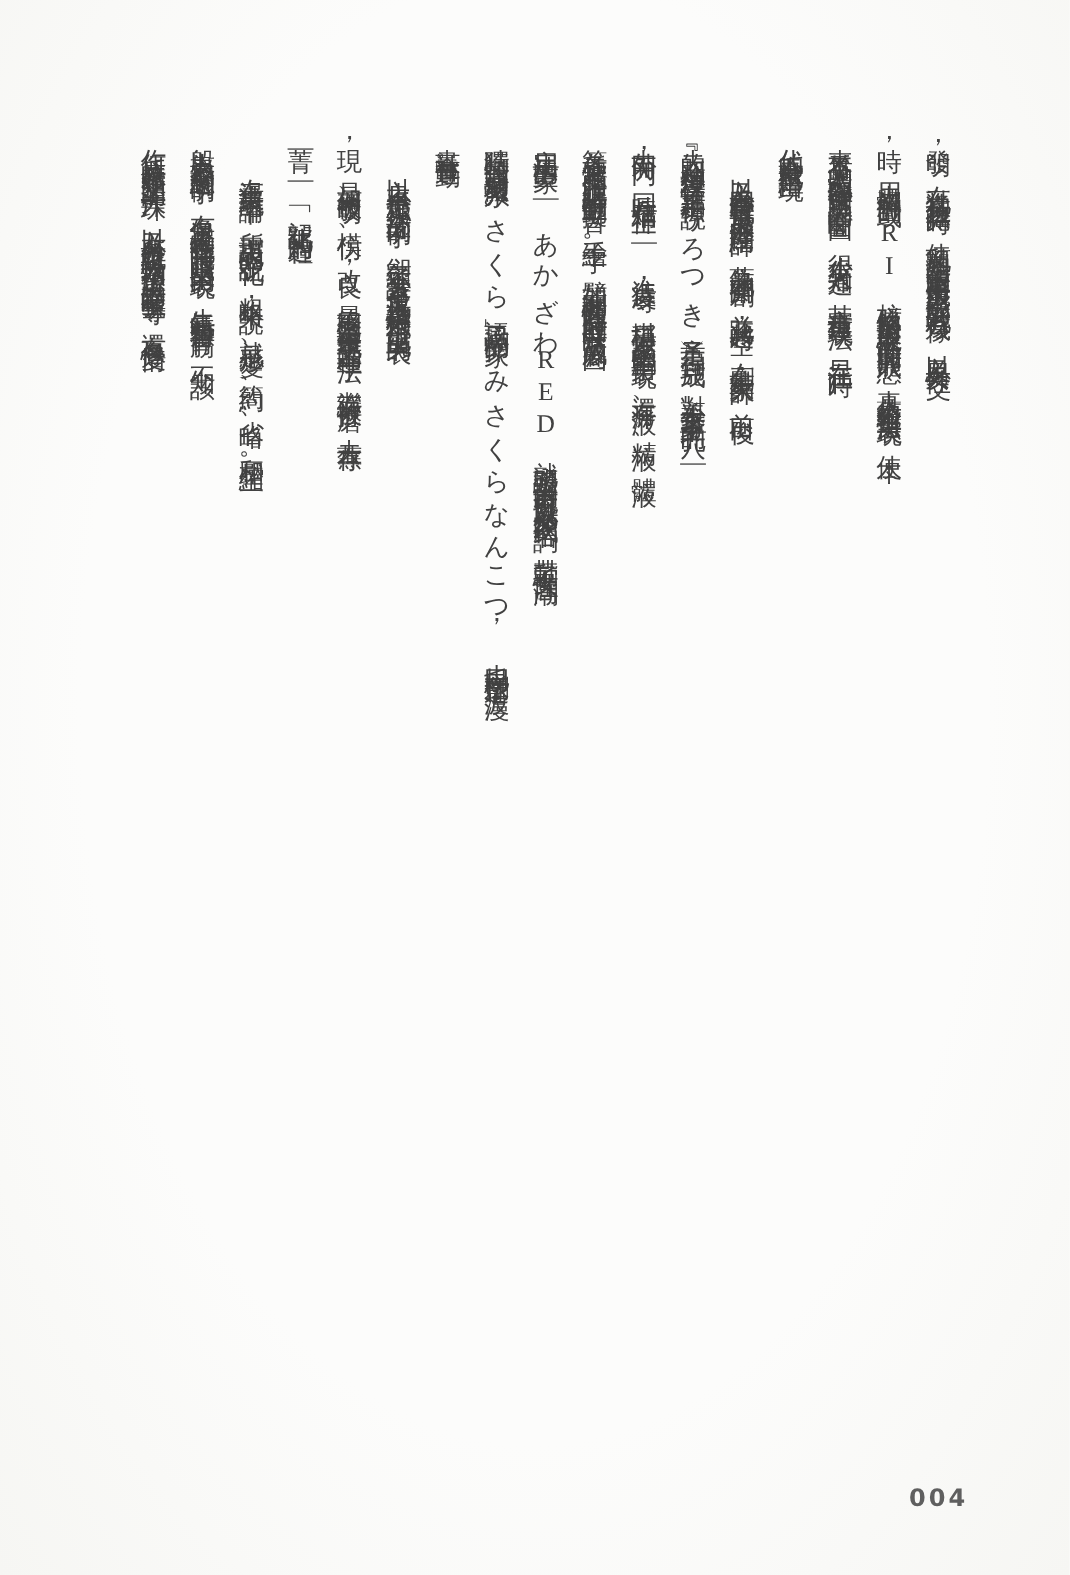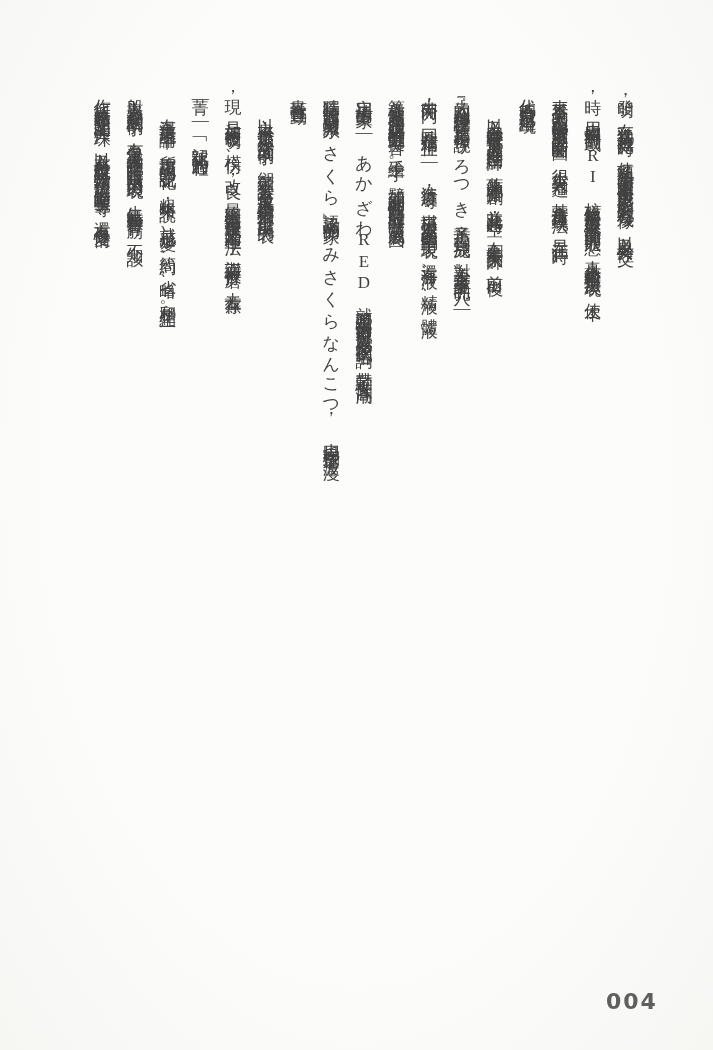--- a/index.html
+++ b/index.html
@@ -31,21 +31,21 @@
   }
   .col {
     line-height: 32.7px;
     white-space: nowrap;
   }
   .page-number {
     position: absolute;
     left: 606px;
     top: 989px;
     font-family: "DejaVu Sans", "Liberation Sans", sans-serif;
-    font-size: 22px;
+    font-size: 16px;
     font-weight: 700;
     letter-spacing: 2px;
     color: #5f5f5f;
   }
 </style>
 </head>
 <body>
 
 <div class="page">
   <div class="text-block">

